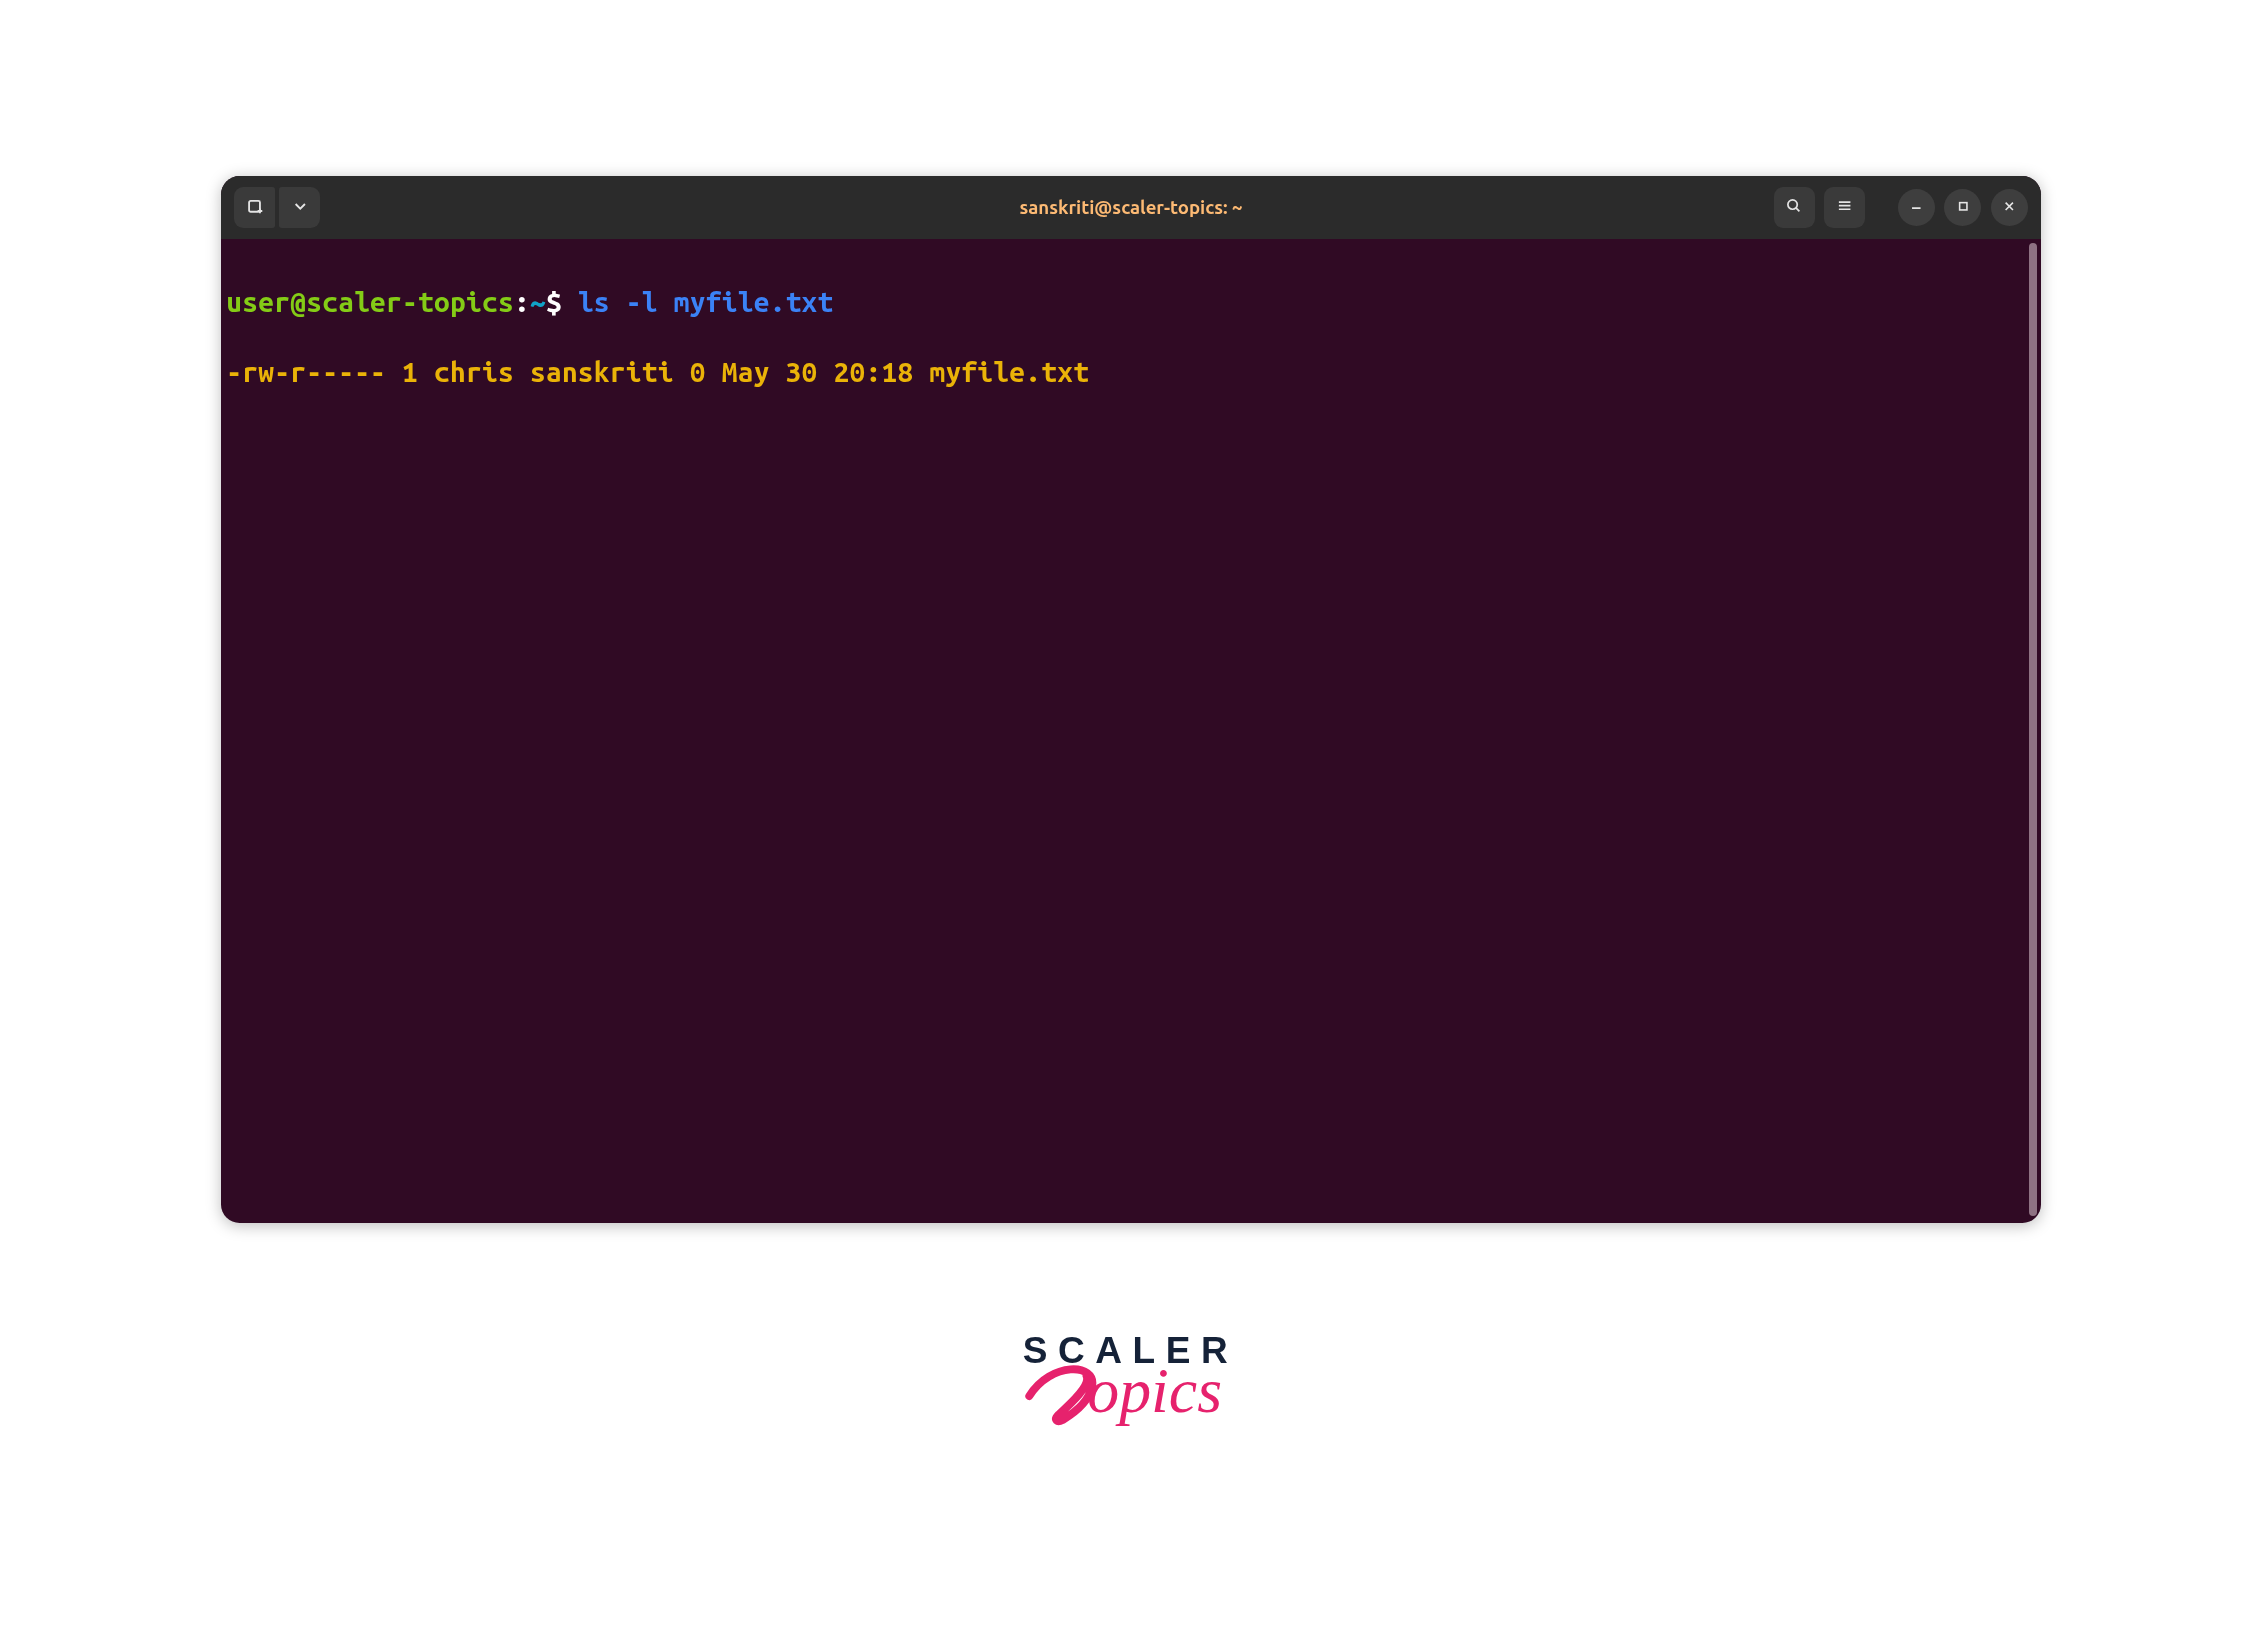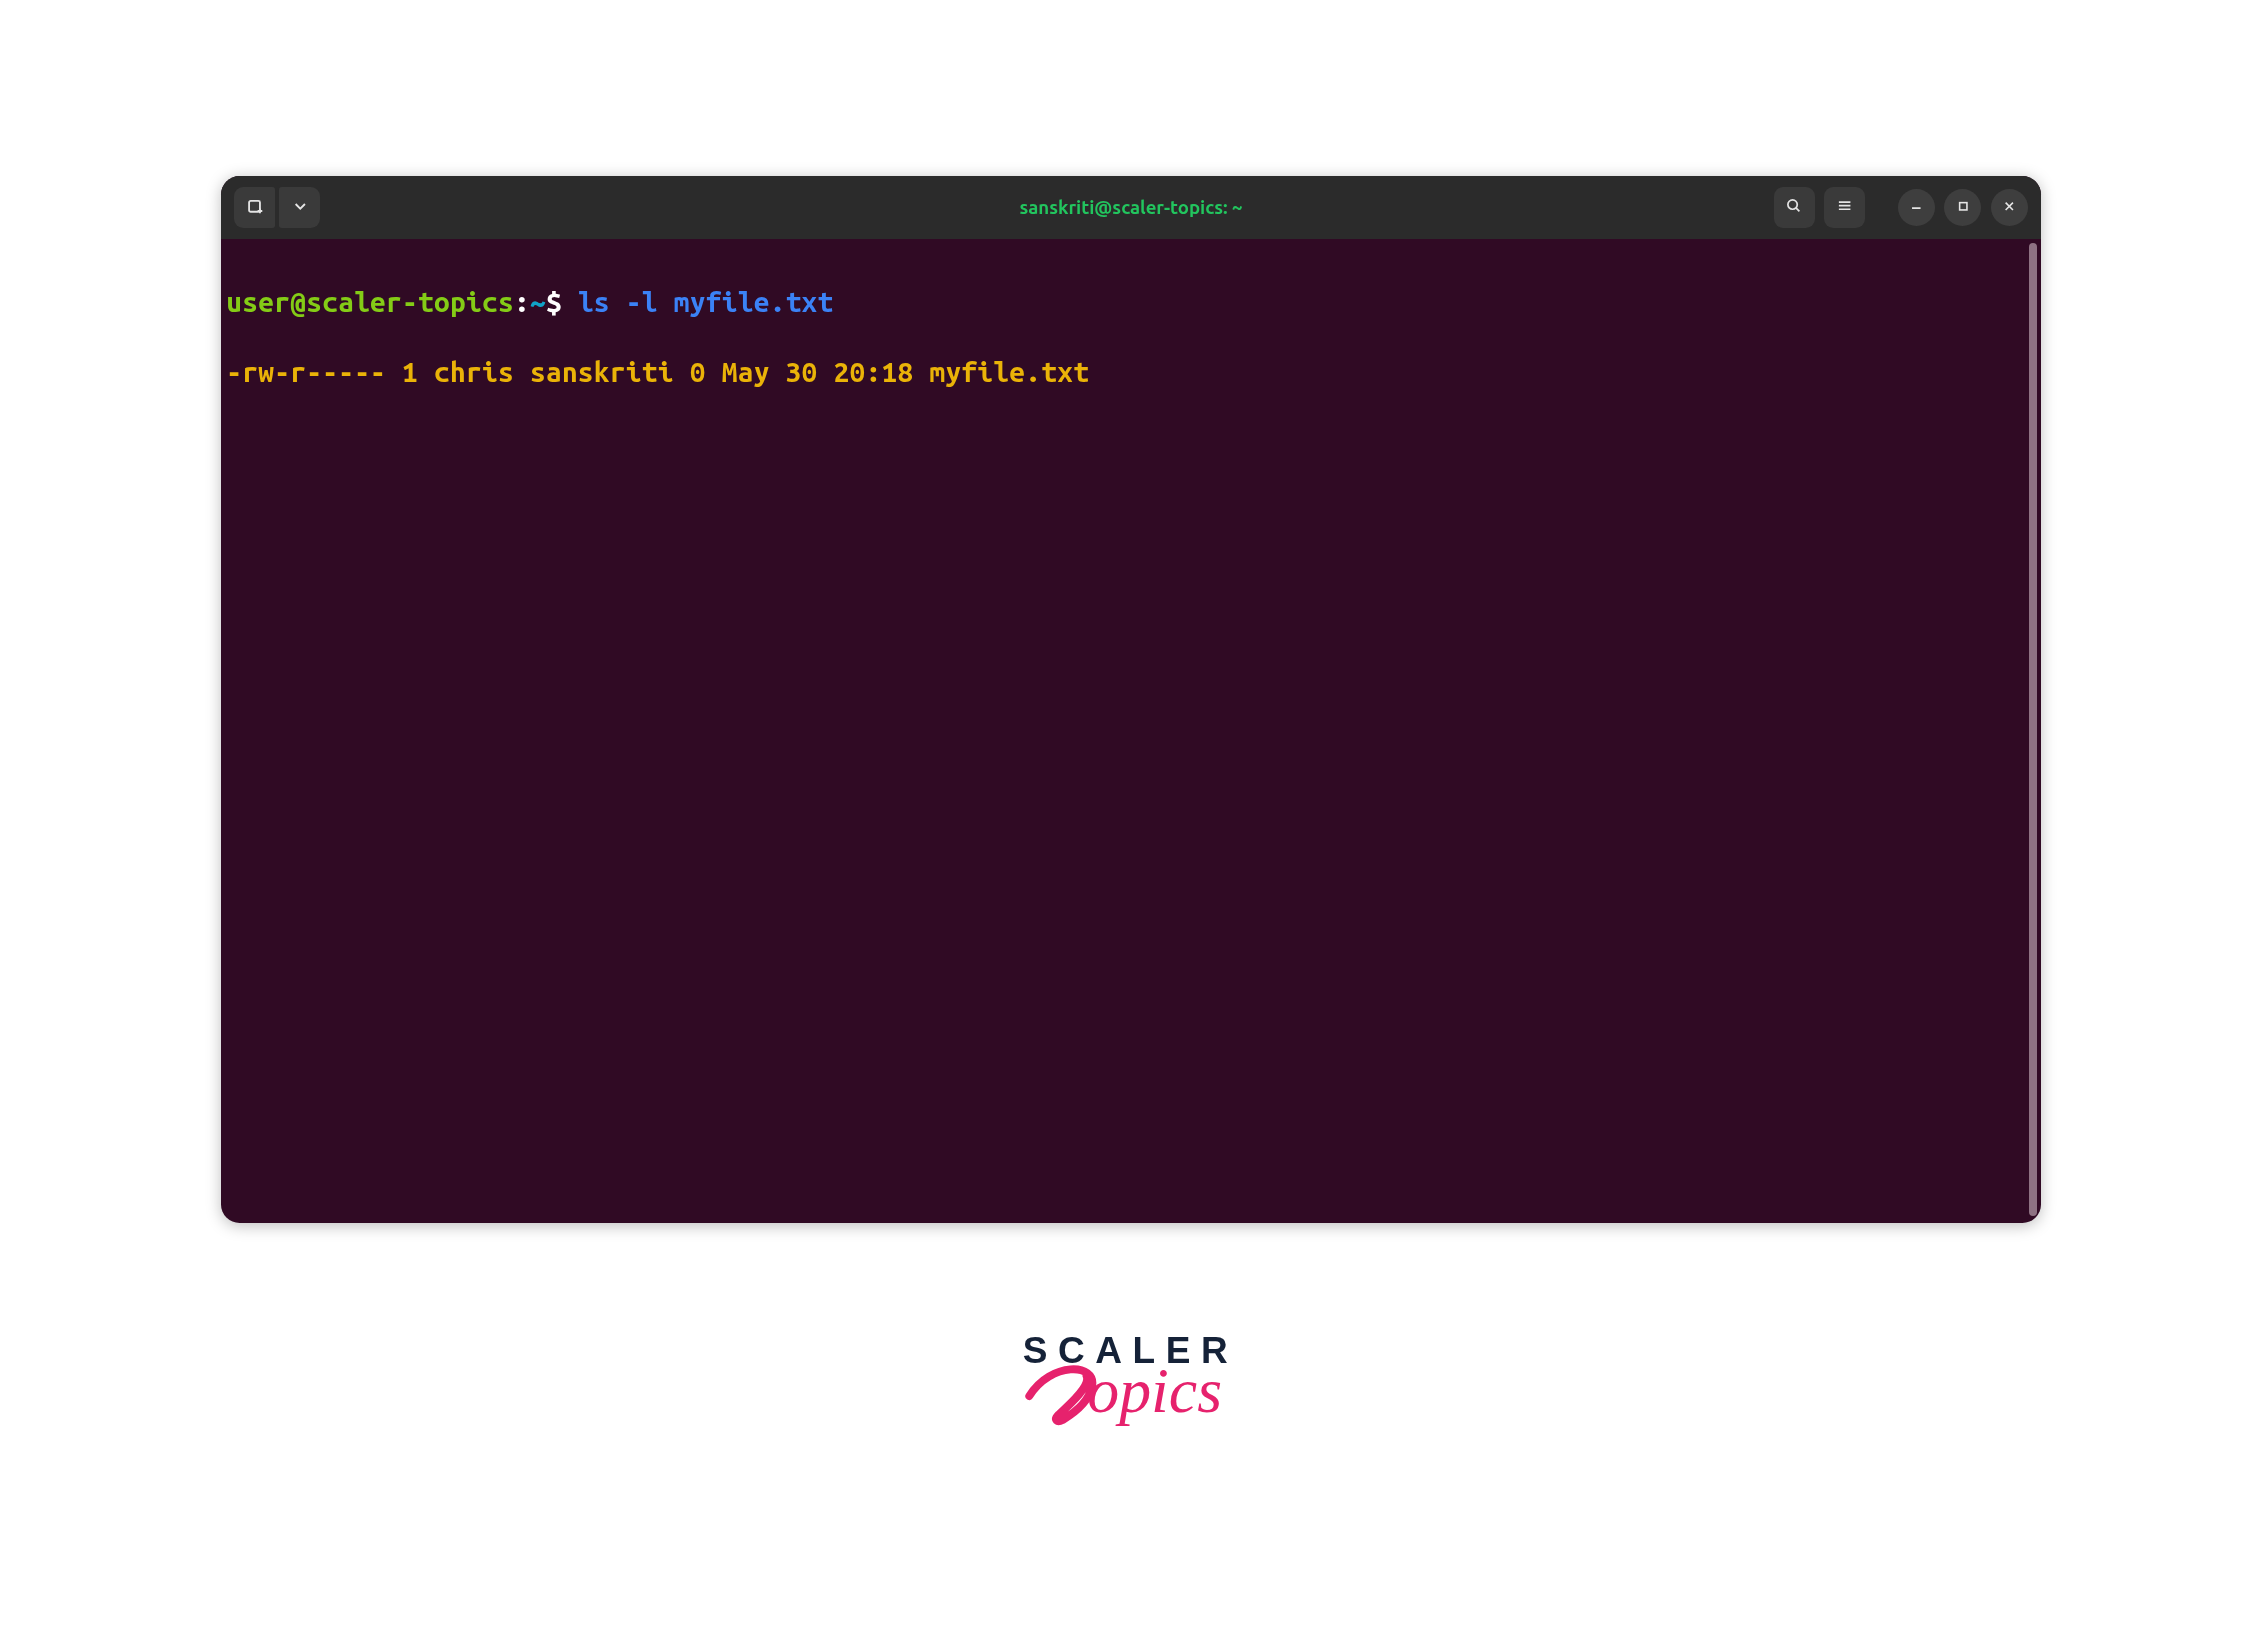--- a/index.html
+++ b/index.html
@@ -50,21 +50,21 @@
     justify-content: center;
     color: #d6d6d6;
   }
   .tb-btn.group-left  { border-top-right-radius: 2.7px; border-bottom-right-radius: 2.7px; }
   .tb-btn.group-right { border-top-left-radius: 2.7px;  border-bottom-left-radius: 2.7px; }
   .tb-btn svg { width: 18.6px; height: 18.6px; stroke: #e4e4e4; stroke-width: 2.4; fill: none; }
   .title {
     position: absolute;
     left: 0; right: 0;
     text-align: center;
-    color: #22c55e;
+    color: #fdba74;
     font-family: "Ubuntu", "Segoe UI", sans-serif;
     font-weight: 700;
     font-size: 18.6px;
     pointer-events: none;
   }
   .right-controls {
     margin-left: auto;
     display: flex;
     align-items: center;
     gap: 9.3px;

